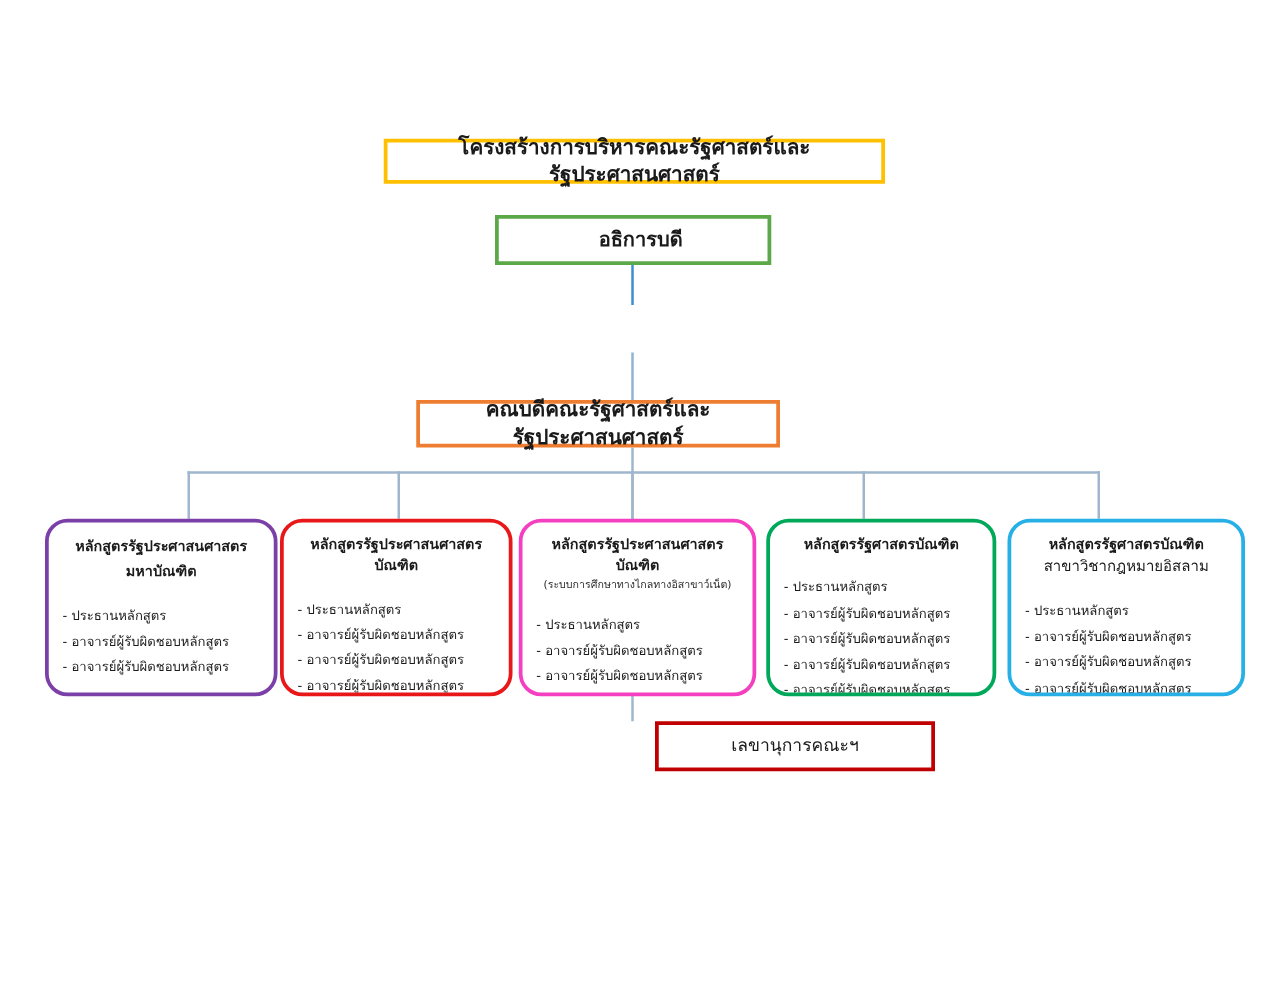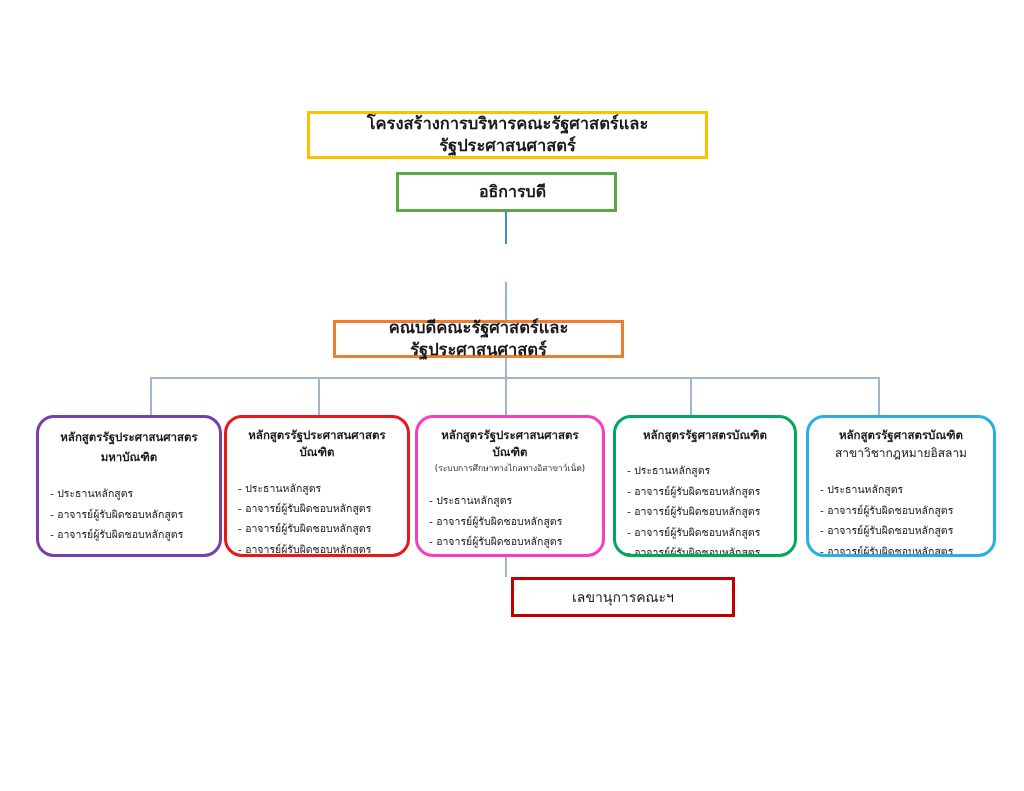--- a/index.html
+++ b/index.html
@@ -44,21 +44,21 @@
   .node-title {
     font-weight: bold;
     line-height: 1.35;
   }
 
   
   #node-title-root {
     left: 307px;
     top: 111px;
     width: 401px;
-    height: 48px;
+    height: 36px;
     border: 3px solid #ffc000;
     font-size: 16.5px;
     justify-content: center;
   }
   #node-title-root .node-title { font-weight: bold; }
 
   #node-rector {
     left: 396px;
     top: 172px;
     width: 221px;
@@ -133,21 +133,21 @@
   #node-prog-0 { left: 36px;  border: 3px solid #7b3fa8; }
   #node-prog-1 { left: 224px; border: 3px solid #e8171a; }
   #node-prog-2 { left: 415px; border: 3px solid #f43fc0; width: 190px; }
   #node-prog-3 { left: 613px; border: 3px solid #00a859; width: 184px; }
   #node-prog-4 { left: 806px; border: 3px solid #27b0e6; width: 190px; }
 
   #node-prog-0 .prog-head { line-height: 1.75; }
 
   
   #node-secretary {
-    left: 511px;
+    left: 524px;
     top: 577px;
     width: 224px;
     height: 40px;
     border: 3px solid #c00000;
     font-size: 14px;
   }
   #node-secretary .node-title { font-weight: normal; }
 </style>
 </head>
 <body>

